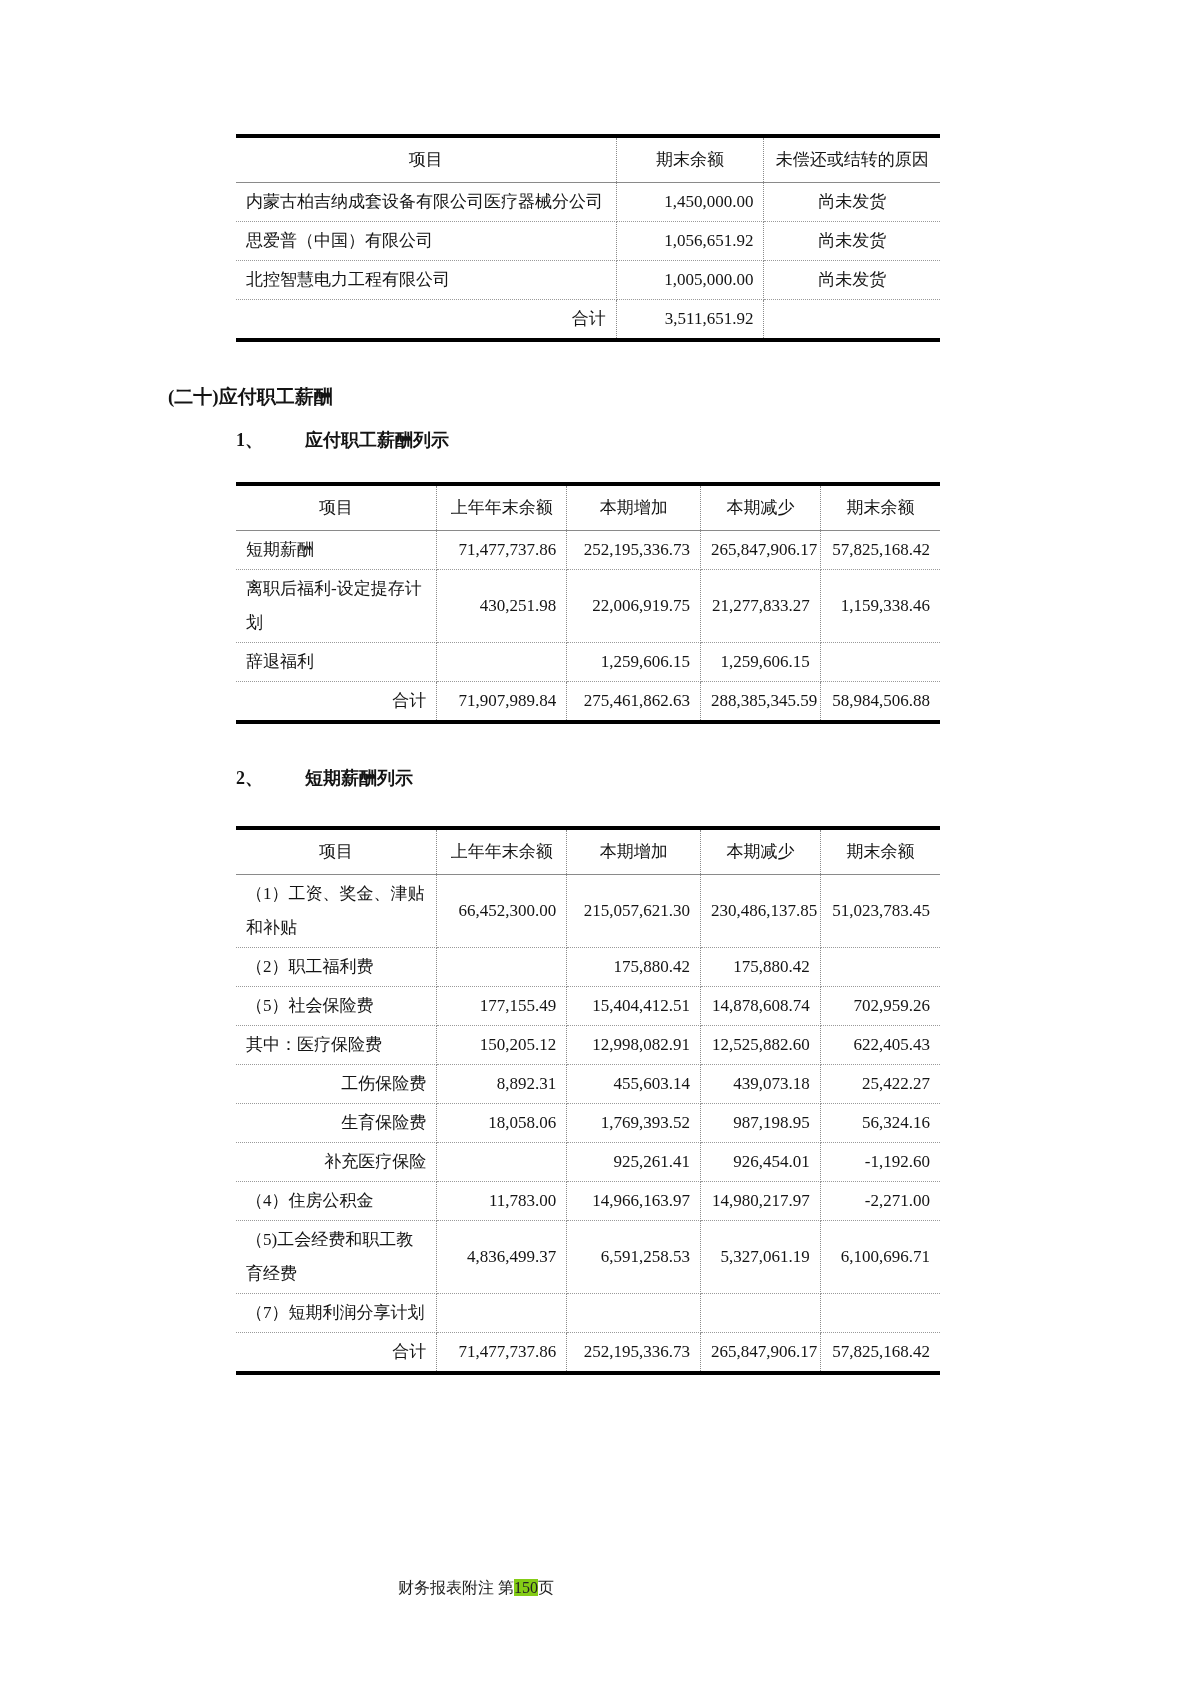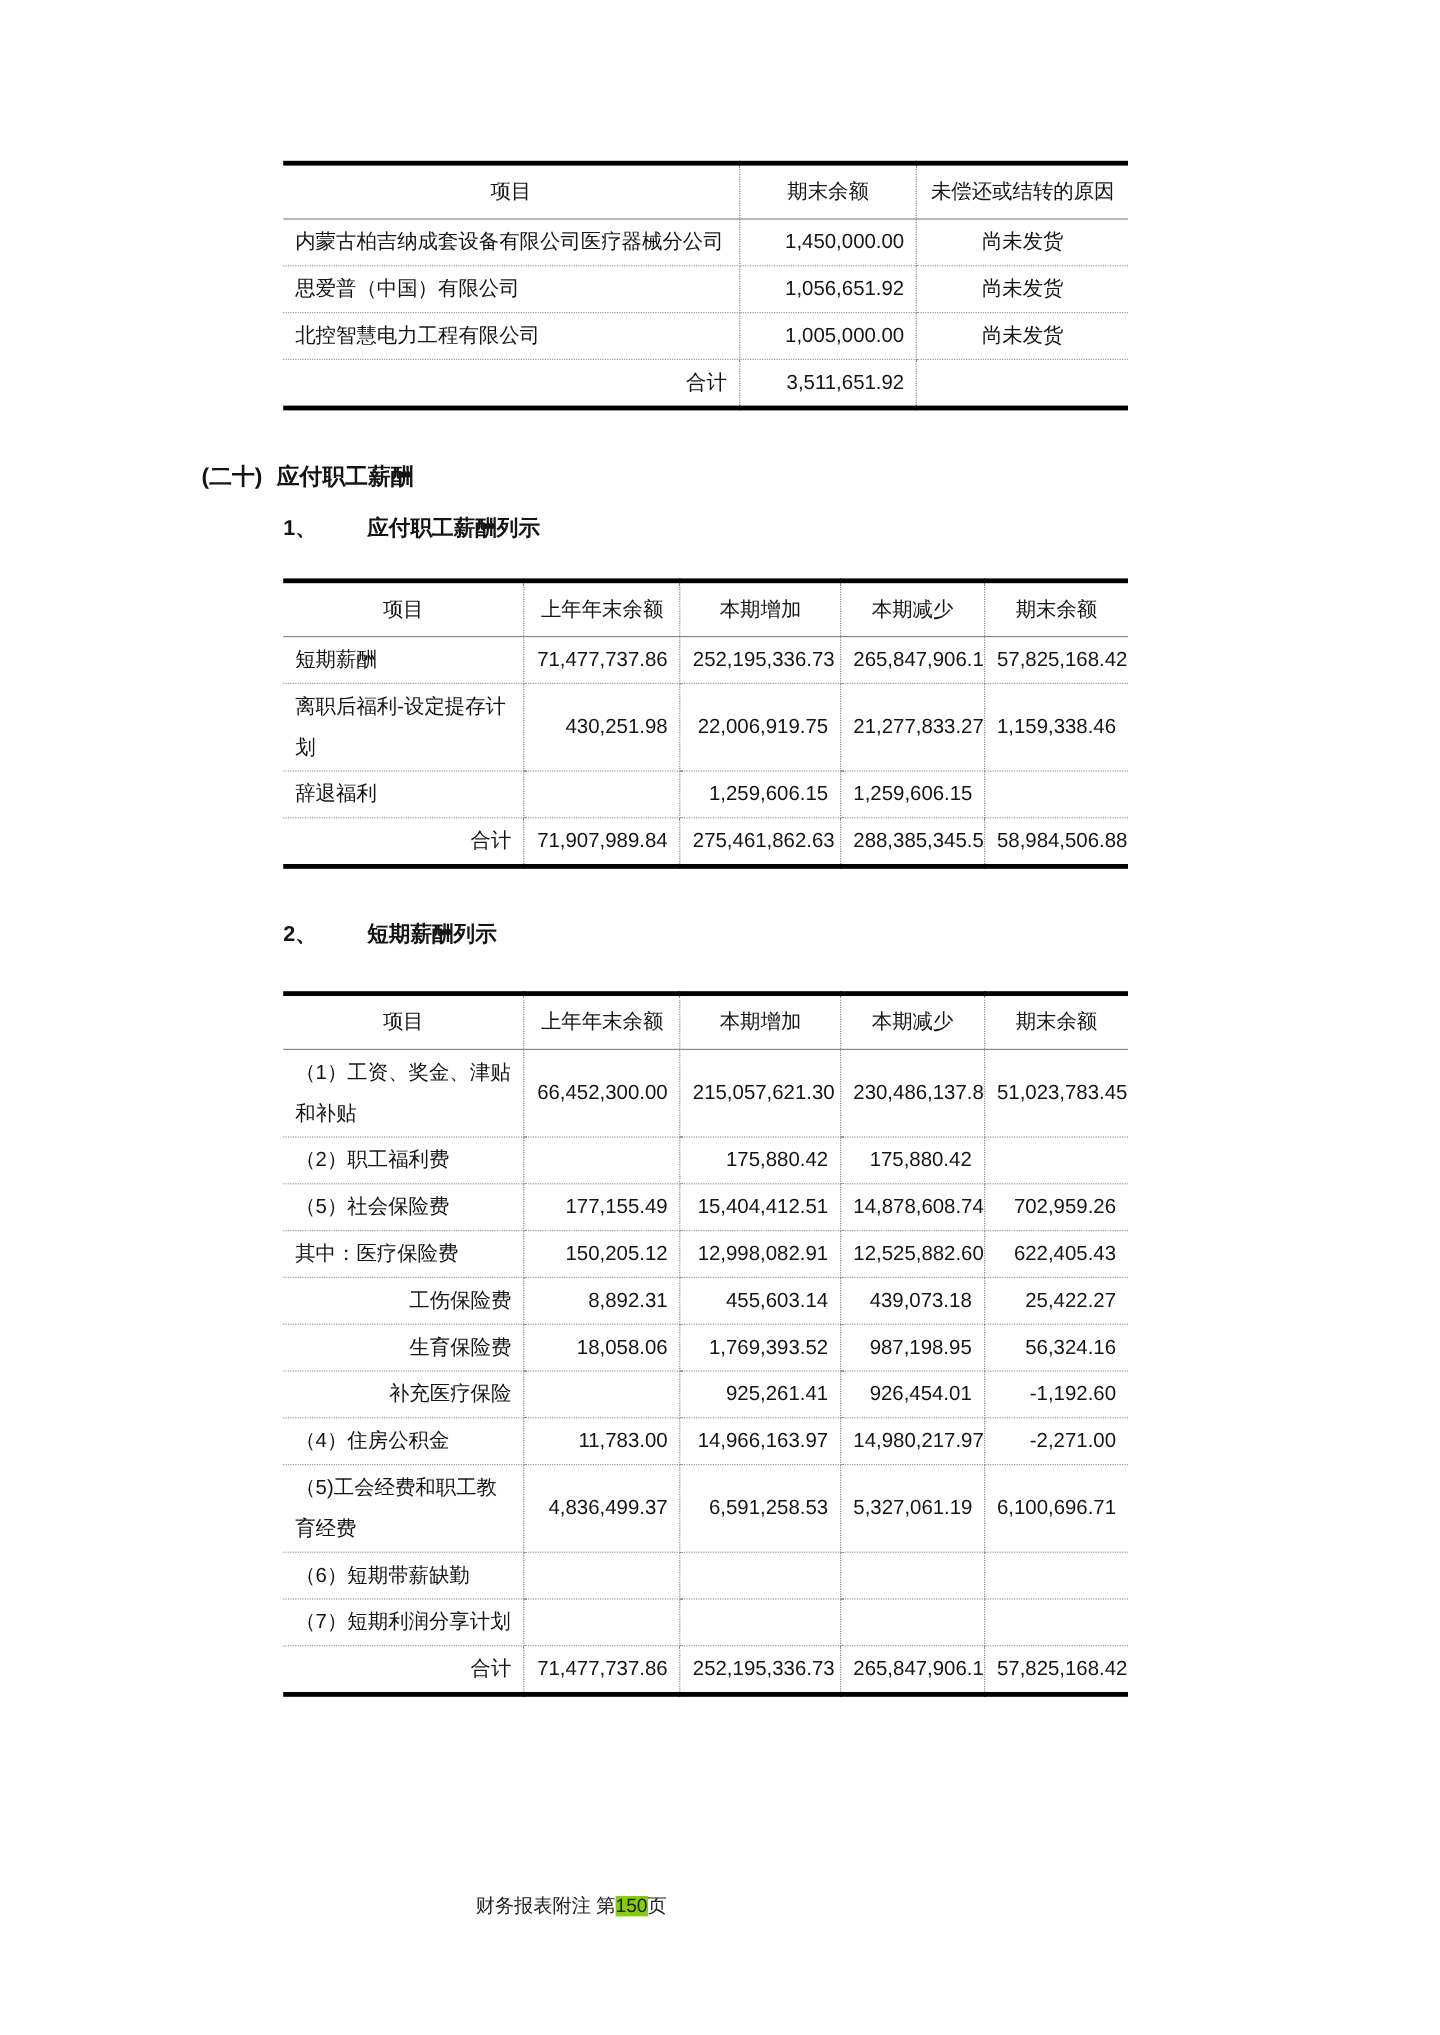--- a/index.html
+++ b/index.html
@@ -1,20 +1,20 @@
 <!DOCTYPE html>
 <html><head>
 <meta charset="utf-8">
 <style>
   html,body{margin:0;padding:0;background:#ffffff;}
   .page{
     position:relative;
     width:952px;height:1696px;
     background:#ffffff;
-    font-family:Liberation Sans, sans-serif;
+    font-family:Liberation Serif, serif;
     color:#141414;
     overflow:hidden;
   }
   .tbl{
     position:absolute;
     border-collapse:collapse;
     table-layout:fixed;
     border-top:4px solid #000;
     border-bottom:4px solid #000;
     font-size:17px;
@@ -42,21 +42,21 @@
   .al-center{text-align:center;}
   .item-right{text-align:right;padding-right:24px;}
   .total-label{text-align:right;}
   .pad-num{padding-right:14px;}
   #t1{top:134px;left:236px;width:704px;}
   #t2{top:482px;left:236px;width:704px;}
   #t3{top:826px;left:236px;width:704px;}
   .sec-heading{
     position:absolute;top:384px;left:168px;
     font-size:19px;font-weight:bold;
-    display:flex;gap:12px;white-space:nowrap;
+    display:flex;gap:0;white-space:nowrap;
   }
   .sub-heading{
     position:absolute;left:236px;
     font-size:18px;font-weight:bold;
     display:flex;gap:42px;white-space:nowrap;
   }
   #sub1{top:428px;}
   #sub2{top:766px;}
   .footer{
     position:absolute;top:1578px;left:0;width:100%;
@@ -245,27 +245,20 @@
           <td class="al-right">-2,271.00</td>
         </tr>
         <tr>
           <td class="al-left">（5)工会经费和职工教育经费</td>
           <td class="al-right">4,836,499.37</td>
           <td class="al-right">6,591,258.53</td>
           <td class="al-right">5,327,061.19</td>
           <td class="al-right">6,100,696.71</td>
         </tr>
         <tr>
-          <td class="al-left">（6）短期带薪缺勤</td>
-          <td class="al-right"></td>
-          <td class="al-right"></td>
-          <td class="al-right"></td>
-          <td class="al-right"></td>
-        </tr>
-        <tr>
           <td class="al-left">（7）短期利润分享计划</td>
           <td class="al-right"></td>
           <td class="al-right"></td>
           <td class="al-right"></td>
           <td class="al-right"></td>
         </tr>
         <tr>
           <td class="total-label">合计</td>
           <td class="al-right">71,477,737.86</td>
           <td class="al-right">252,195,336.73</td>

